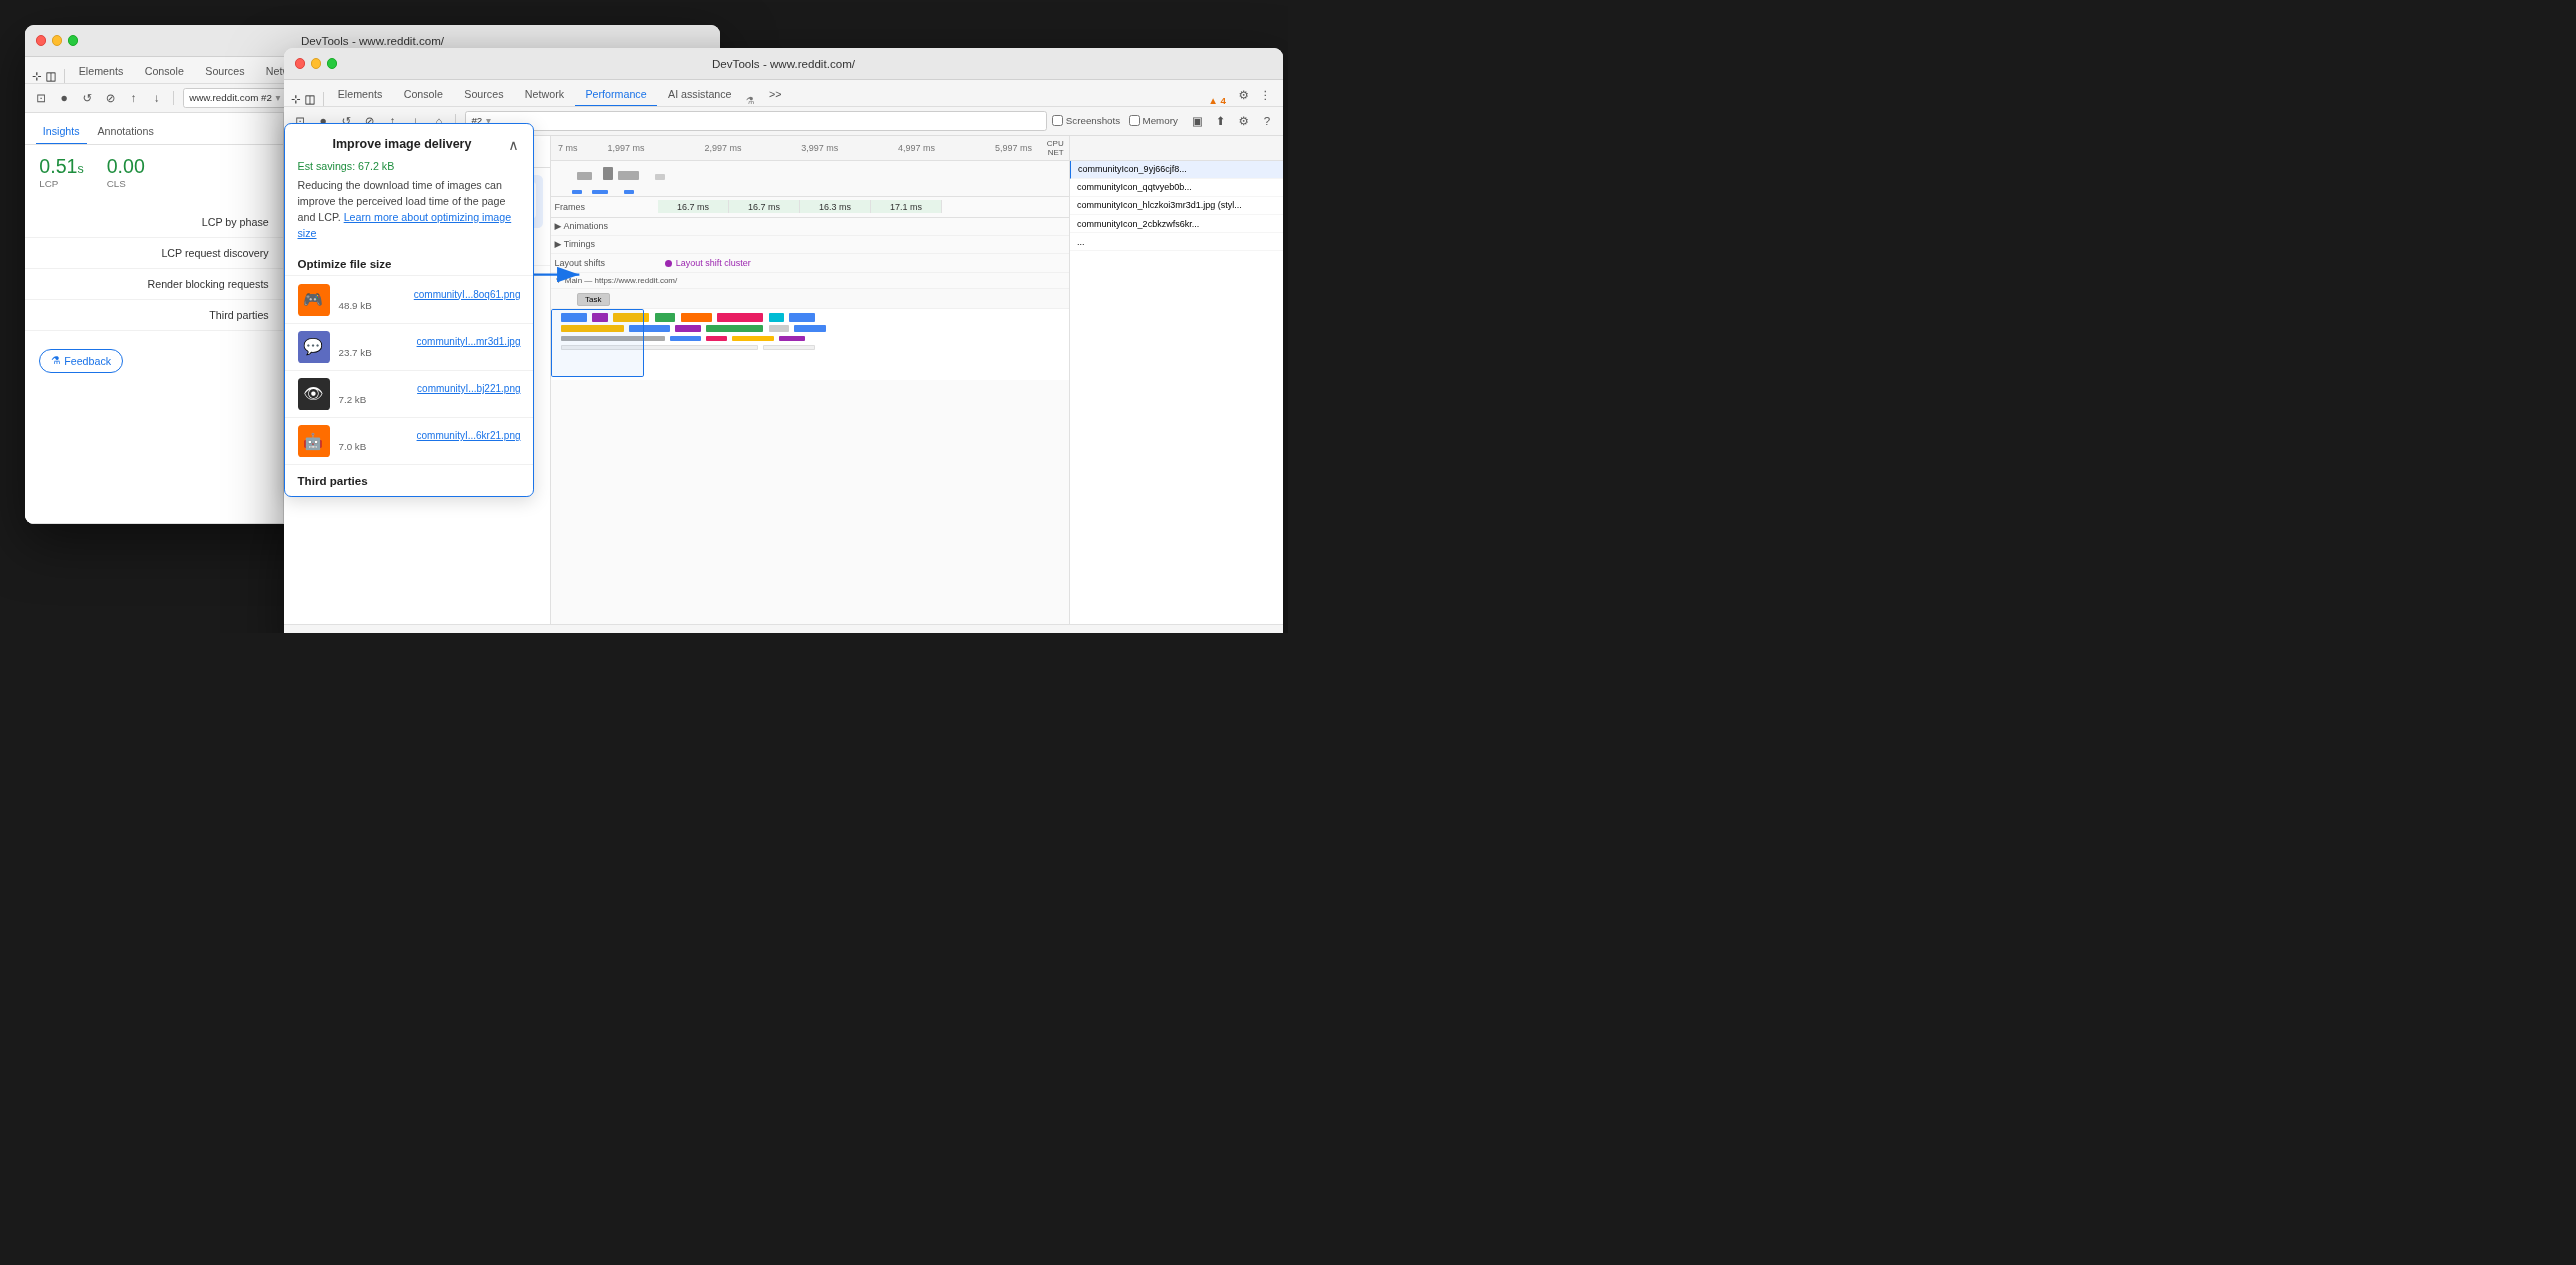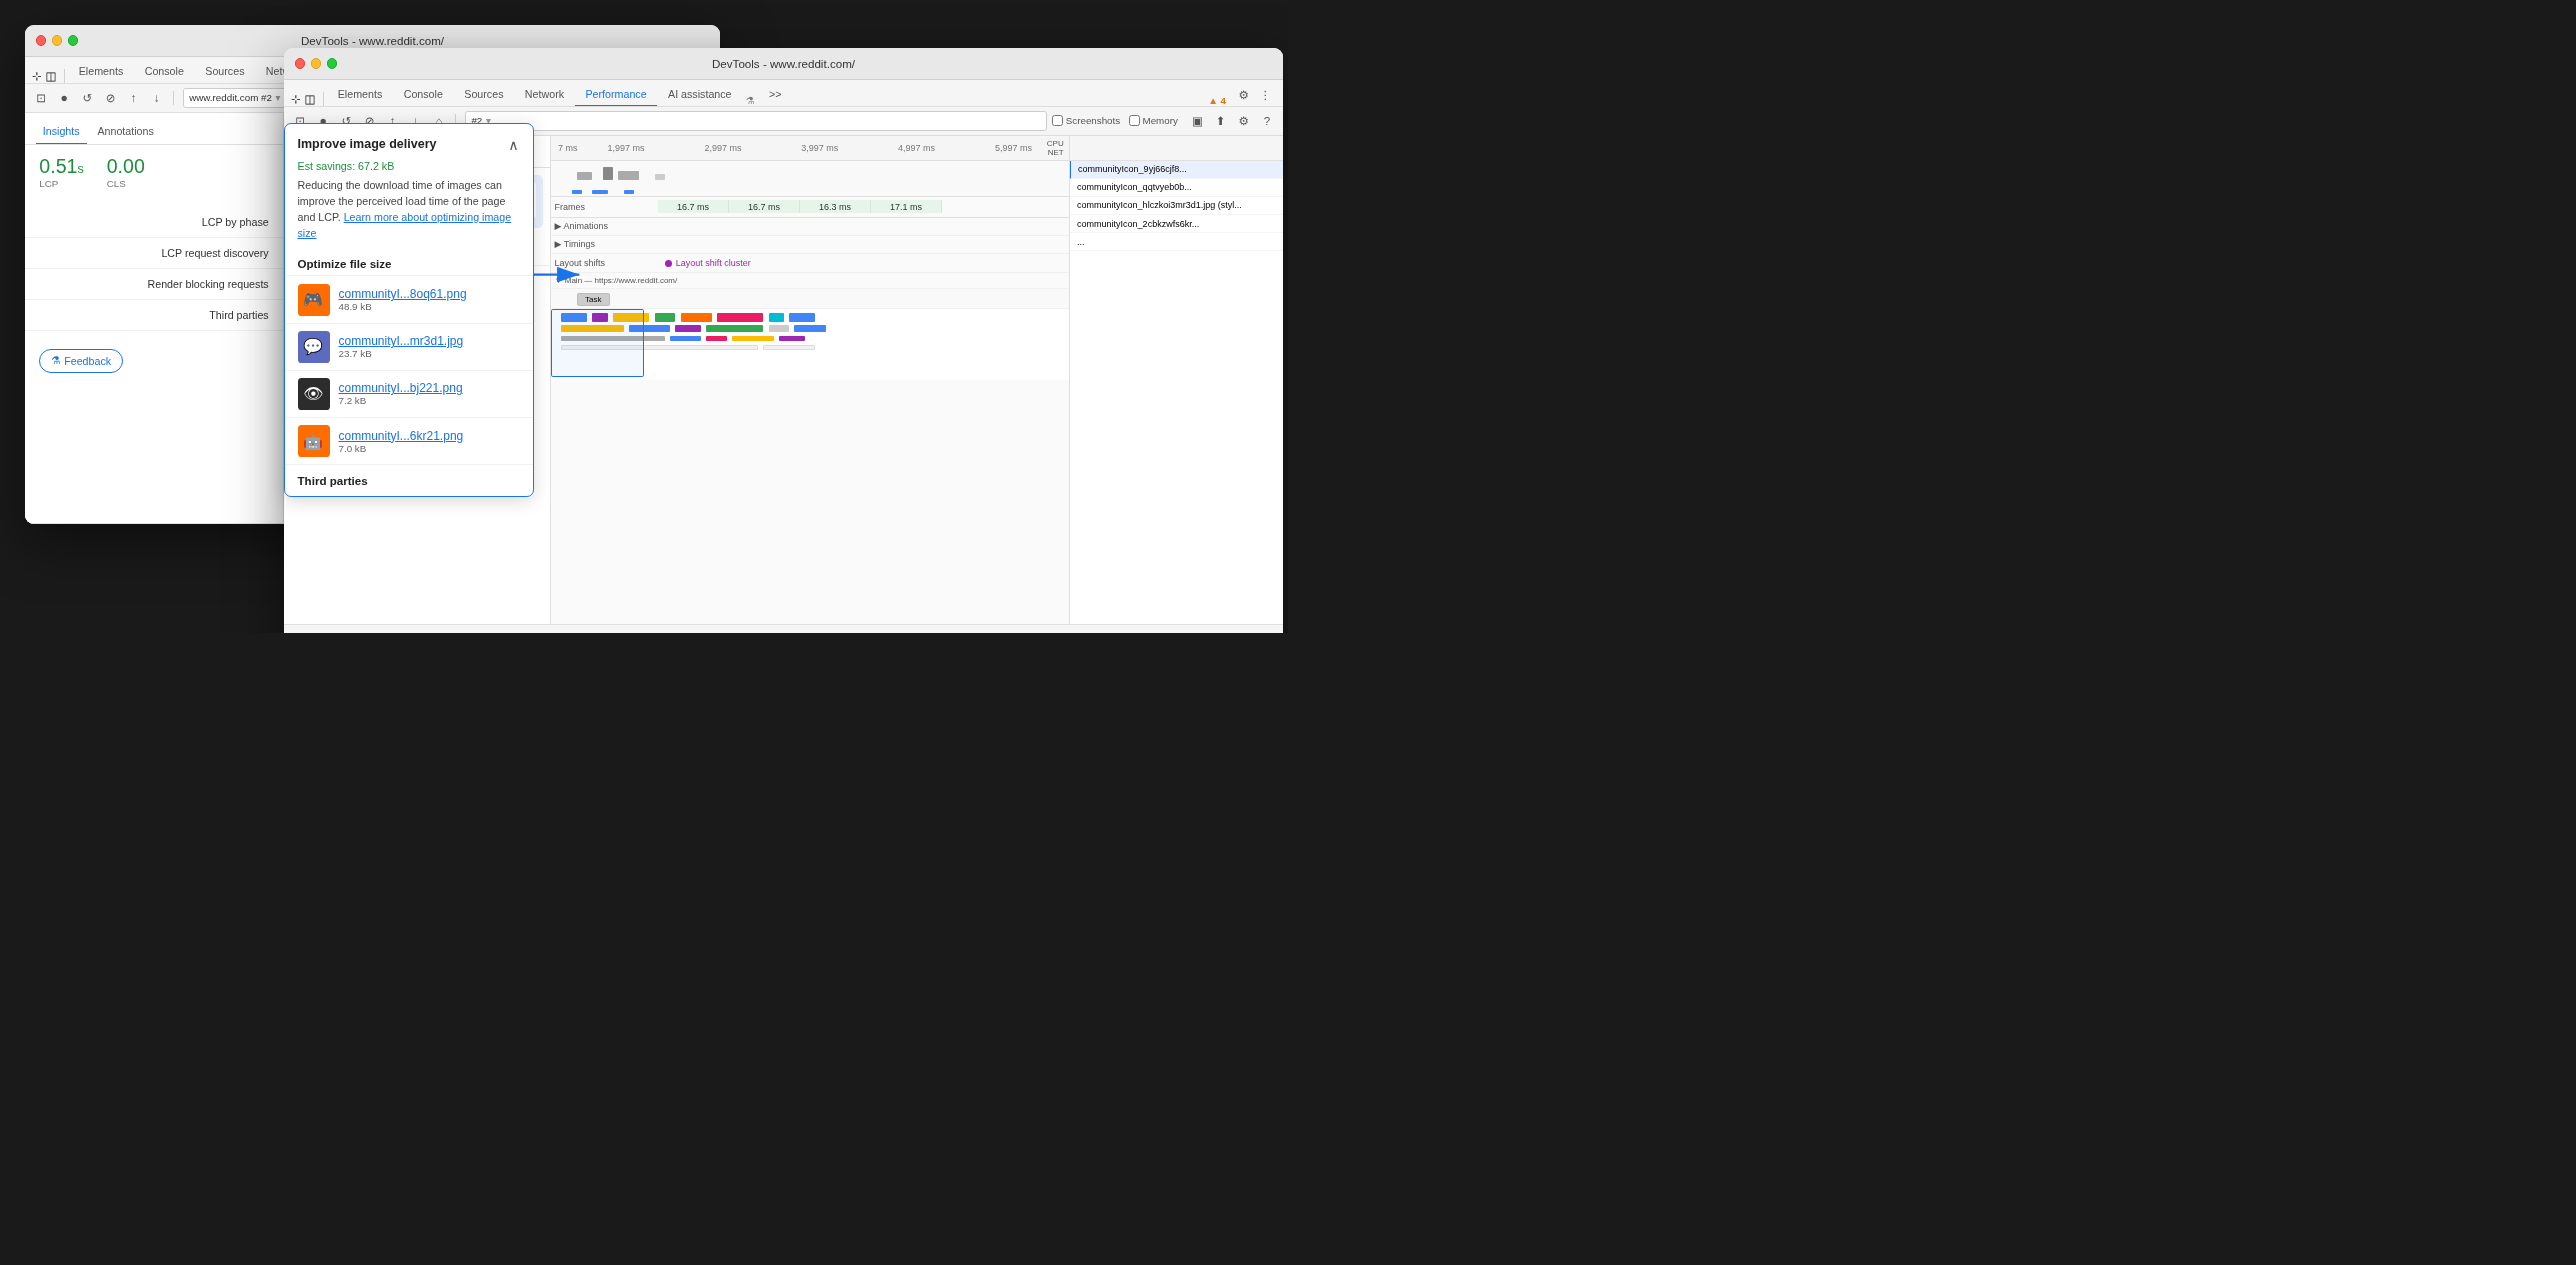--- a/index.html
+++ b/index.html
@@ -277,20 +277,21 @@
       display: flex;
       justify-content: space-between;
       align-items: flex-start;
       padding: 12.5px 12.5px 7.1px;
     }
     .popup-title {
       font-size: 12.5px;
       font-weight: 600;
       color: #222;
       flex: 1;
+      text-align: center;
     }
     .popup-close {
       color: #555;
       font-size: 14.3px;
       cursor: pointer;
       padding: 0 1.8px;
     }
     .popup-savings {
       color: #1e8e3e;
       font-size: 10.7px;
@@ -327,24 +328,25 @@
       flex-shrink: 0;
       overflow: hidden;
       display: flex;
       align-items: center;
       justify-content: center;
       font-size: 16px;
     }
     .popup-file-info { flex: 1; }
     .popup-file-link {
       color: #1a73e8;
-      font-size: 12px;
+      font-size: 10px;
       text-decoration: underline;
       cursor: pointer;
       display: block;
+      text-align: right;
     }
     .popup-file-size {
       font-size: 9.8px;
       color: #666;
     }
 
     
     #win2 {
       left: 284px;
       top: 48px;

